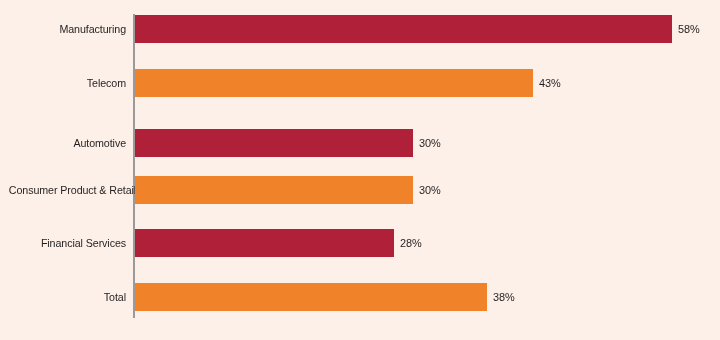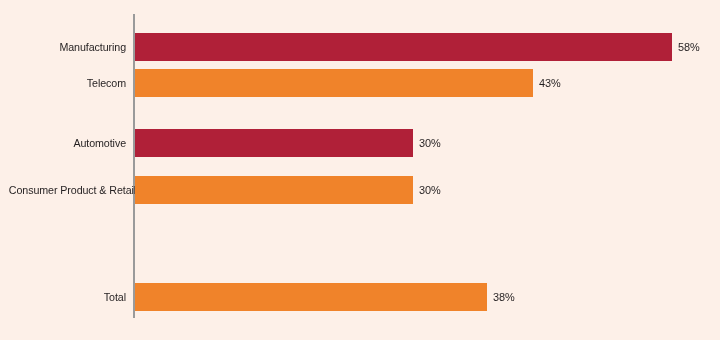--- a/index.html
+++ b/index.html
@@ -86,40 +86,45 @@
 </style>
 </head>
 <body>
 
 <div id="chart-root" style="background: rgb(253, 240, 232);">
 
   <div id="category-axis" style="background: rgb(154, 154, 154);"></div>
 
   <div id="plot-area">
 
-  <div class="bar-row" style="top: 33px;">
+  <div class="bar-row" style="top: 15px;">
         <div class="cat-label">Manufacturing</div>
         <div class="bar" style="width: 537.08px; background: rgb(176, 32, 56);"></div>
         <div class="value-label" style="left: 678.08px;">58%</div>
       </div>
       <div class="bar-row" style="top: 68.6px; border-radius: 14px;">
         <div class="cat-label">Telecom</div>
         <div class="bar" style="width: 398.18px; background: rgb(240, 131, 42);"></div>
         <div class="value-label" style="left: 539.18px;">43%</div>
       </div>
       <div class="bar-row" style="top: 129px; padding-left: 40px;">
         <div class="cat-label">Automotive</div>
         <div class="bar" style="width: 277.8px; background: rgb(176, 32, 56);"></div>
         <div class="value-label" style="left: 418.8px;">30%</div>
       </div>
       <div class="bar-row" style="top: 175.8px;">
         <div class="cat-label">Consumer Product &amp; Retail</div>
         <div class="bar" style="width: 277.8px; background: rgb(240, 131, 42);"></div>
         <div class="value-label" style="left: 418.8px;">30%</div>
       </div>
+      <div class="bar-row" style="top: 229.4px;">
+        <div class="cat-label">Financial Services</div>
+        <div class="bar" style="width: 259.28px; background: rgb(176, 32, 56);"></div>
+        <div class="value-label" style="left: 400.28px;">28%</div>
+      </div>
       <div class="bar-row" style="top: 283px;">
         <div class="cat-label">Total</div>
         <div class="bar" style="width: 351.88px; background: rgb(240, 131, 42);"></div>
         <div class="value-label" style="left: 492.88px;">38%</div>
       </div>
     </div>
 
 </div>
 
 </body></html>

